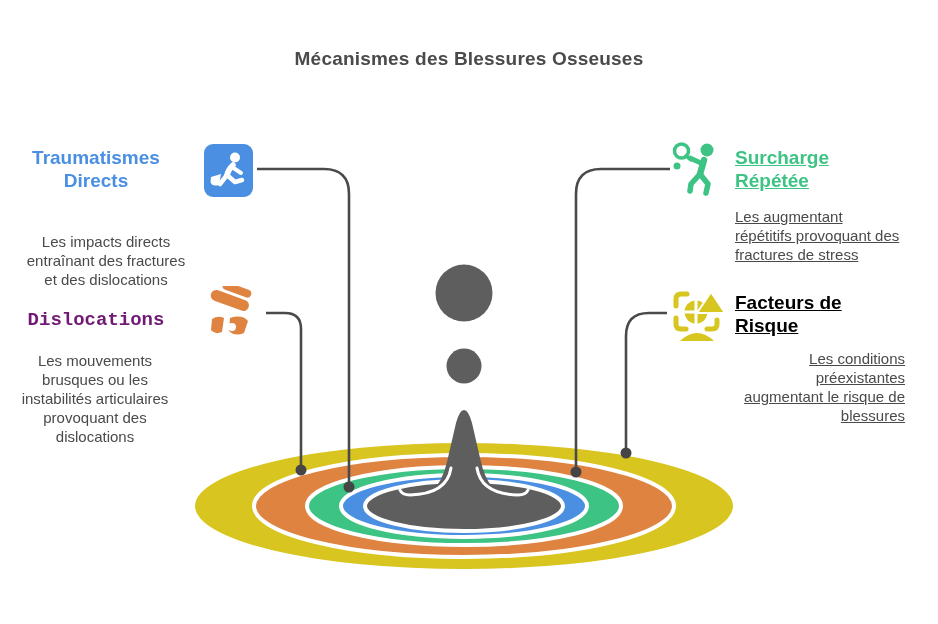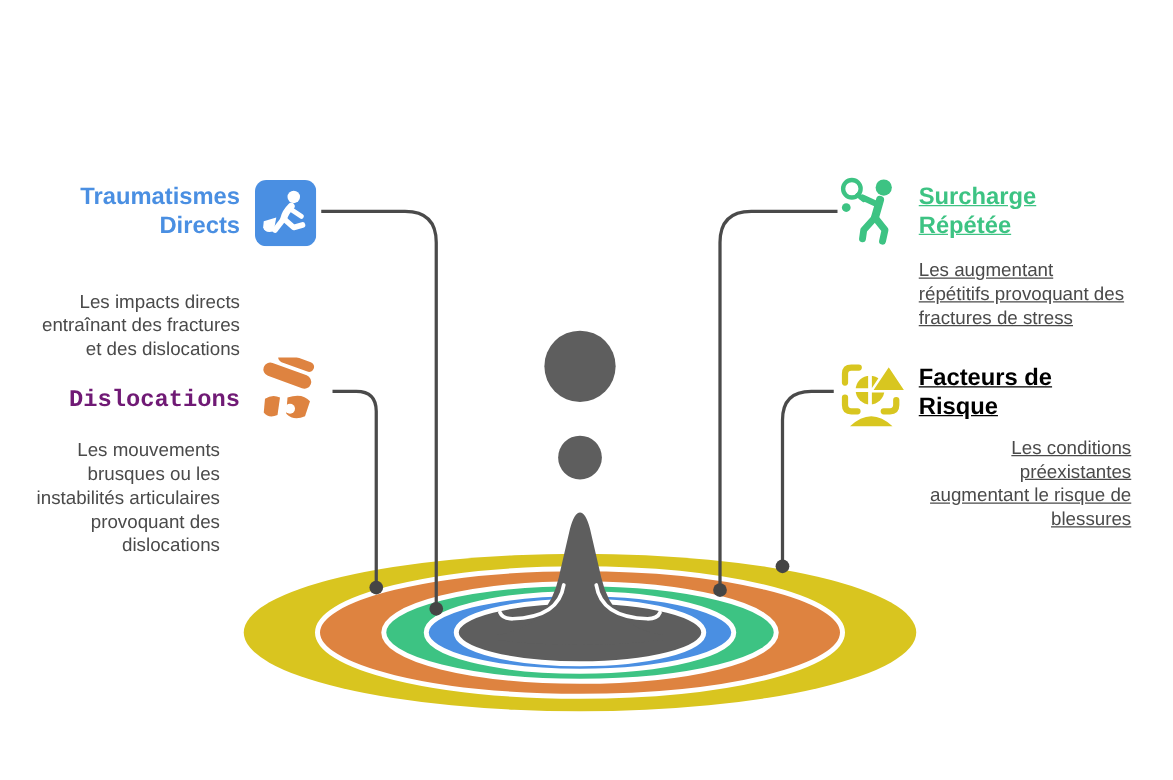--- a/index.html
+++ b/index.html
@@ -6,21 +6,21 @@
   .canvas{
     position:relative;width:938px;height:624px;background:#ffffff;overflow:hidden;
     font-family:"Liberation Sans", sans-serif;
   }
   .main-title{
     position:absolute;top:48px;left:0;width:938px;text-align:center;
     font-size:19px;font-weight:bold;color:#4a4a4a;letter-spacing:.2px;
   }
   .sec-title{position:absolute;font-size:19px;font-weight:bold;line-height:23px;}
   .sec-desc{position:absolute;font-size:15px;line-height:19px;color:#4a4a4a;}
-  .right{text-align:right;}
+  .right{text-align:center;}
   .left{text-align:left;text-decoration:underline;}
   .t-blue{color:#4a8fe2;}
   .t-orange{color:#701a75;font-family:Liberation Mono, monospace;}
   .t-green{color:#3dc383;}
   .t-yellow{color:#000000;}
   .tl-title{top:146px;left:0;width:192px;}
   .tl-desc{top:217px;left:20px;width:172px;margin-top:15px;}
   .bl-title{top:309px;left:0;width:192px;}
   .bl-desc{top:351px;left:14px;width:162px;}
   .tr-title{top:146px;left:735px;width:125px;}
@@ -32,20 +32,21 @@
   .icon-orange{top:286px;left:202px;}
   .icon-green{top:141px;left:669px;}
   .icon-yellow{top:289px;left:672px;}
   .splash-svg{position:absolute;top:0;left:0;pointer-events:none;}
 </style>
 </head>
 <body>
 
 <div class="canvas">
 
+  <div class="main-title">Mécanismes des Blessures Osseuses</div>
 
   <svg class="splash-svg" width="938" height="624" viewBox="0 0 938 624">
 
     <ellipse cx="464" cy="506" rx="269" ry="63" fill="#d9c51f"></ellipse>
     <ellipse cx="464" cy="506" rx="210" ry="51" fill="#de8340" stroke="#ffffff" stroke-width="4"></ellipse>
     <ellipse cx="464" cy="506" rx="157" ry="39" fill="#3dc383" stroke="#ffffff" stroke-width="4"></ellipse>
     <ellipse cx="464" cy="506" rx="123" ry="31" fill="#4a8fe2" stroke="#ffffff" stroke-width="4"></ellipse>
     <ellipse cx="464" cy="506" rx="99" ry="25" fill="#5e5e5e" stroke="#ffffff" stroke-width="4"></ellipse>
 
     <path fill="#5e5e5e" d="M 398 508

